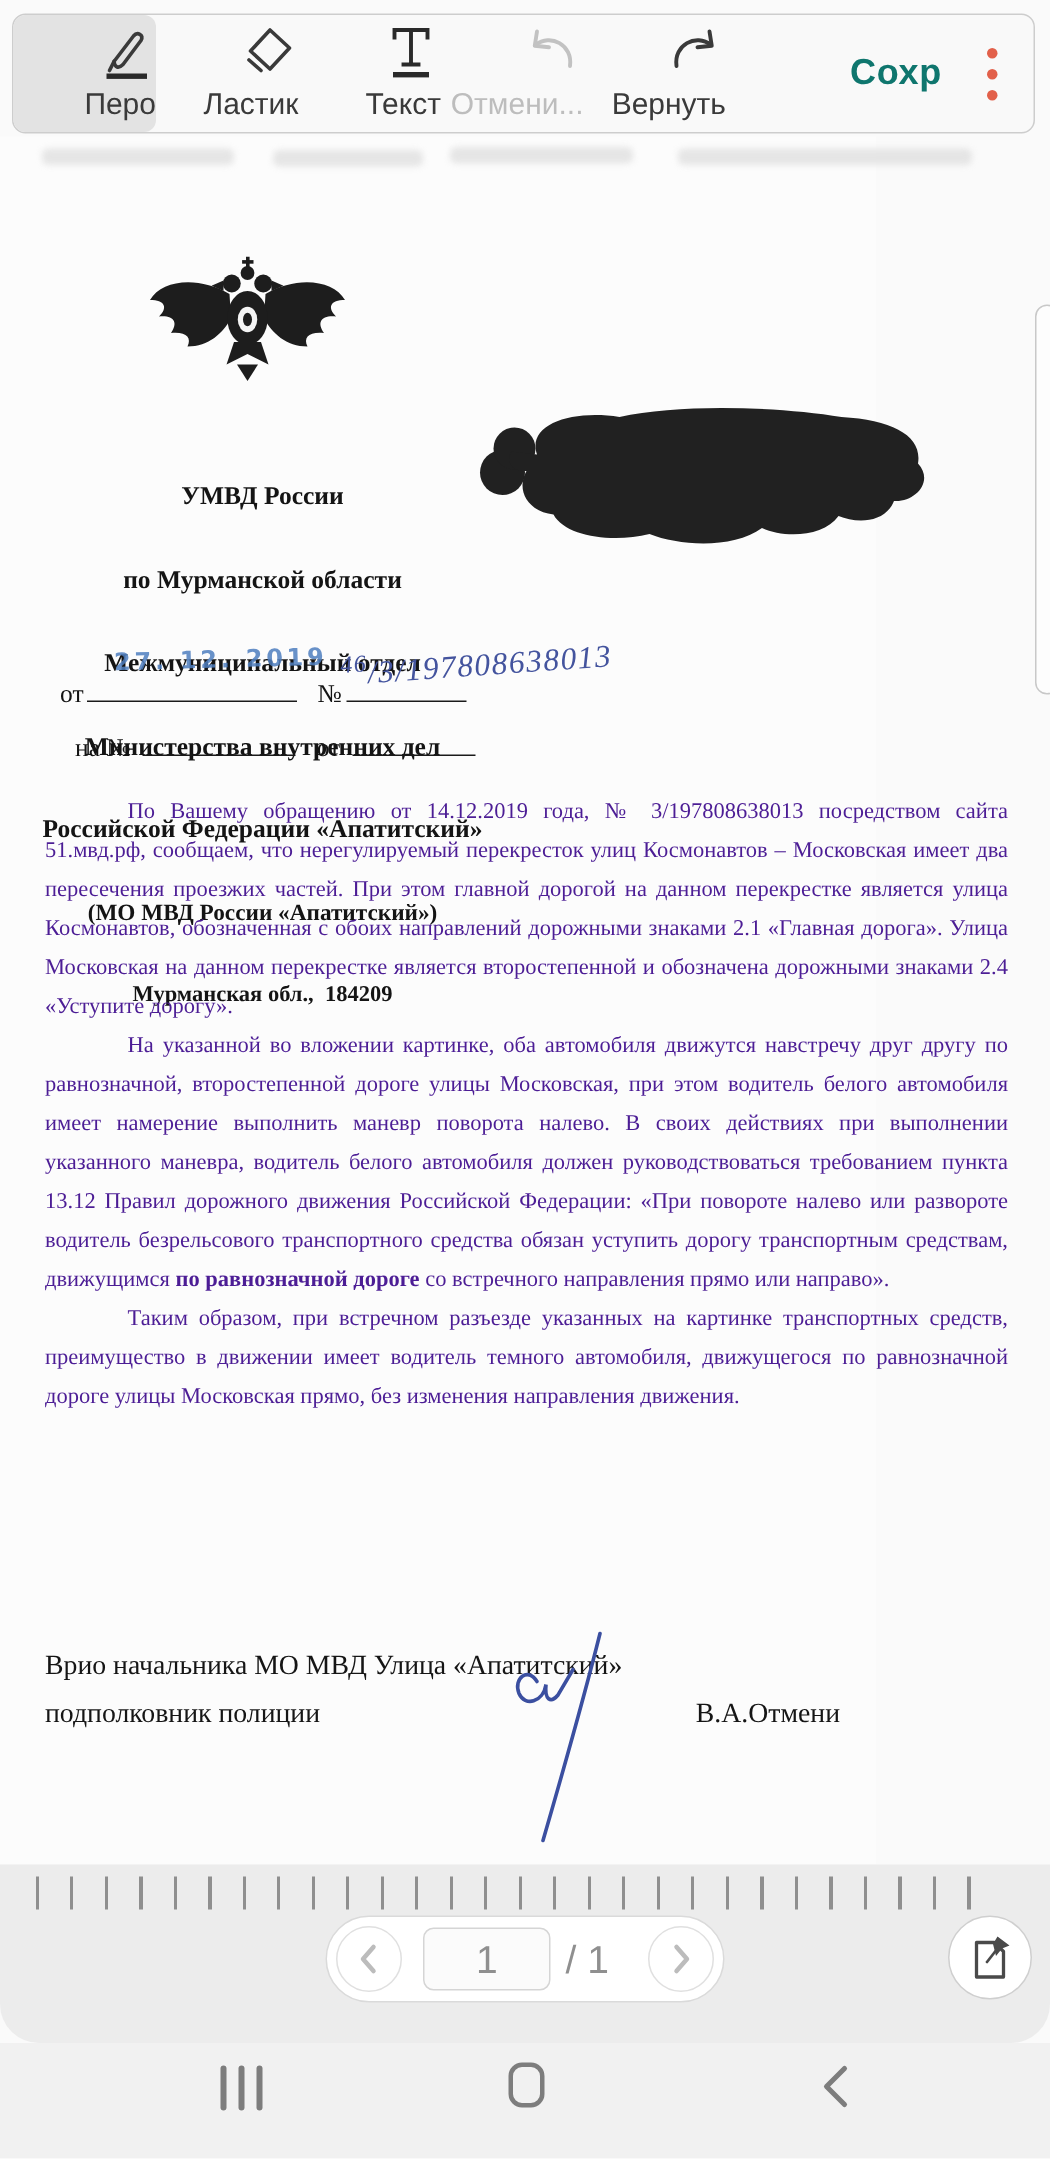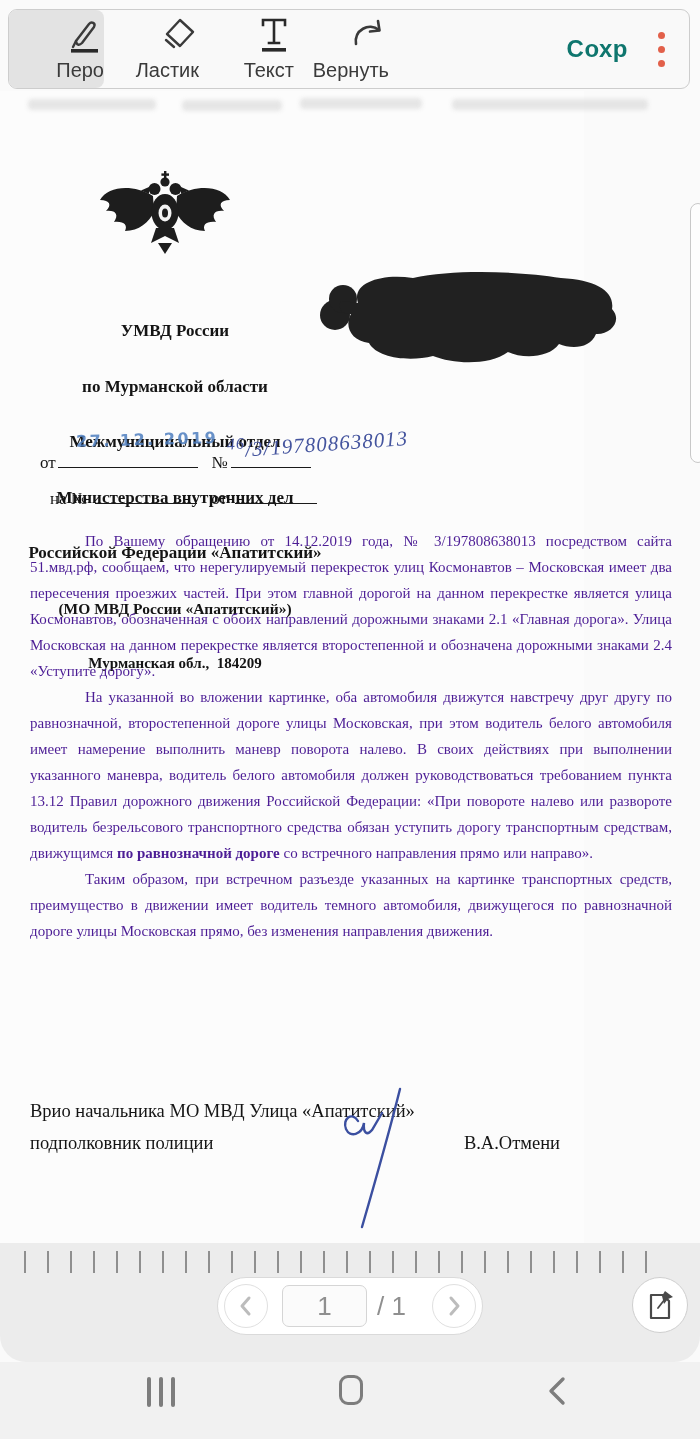--- a/index.html
+++ b/index.html
@@ -159,20 +159,29 @@
     <span>Ластик</span>
   </div>
   <div class="tool">
     <span class="icon">
       <svg width="40" height="42" viewBox="0 0 40 42">
         <path d="M9 6 H31 M9 6 V11 M31 6 V11 M20 6 V29 M15 29 H25" fill="none" stroke="#2a2a2a" stroke-width="2.6" stroke-linecap="square"></path>
         <rect x="8" y="34" width="24" height="3.6" fill="#2a2a2a"></rect>
       </svg>
     </span>
     <span>Текст</span>
+  </div>
+  <div class="tool disabled">
+    <span class="icon">
+      <svg width="42" height="42" viewBox="0 0 42 42">
+        <path d="M33 30 C35 16 20 8 10 16" fill="none" stroke="#c2c2c2" stroke-width="2.6" stroke-linecap="round"></path>
+        <path d="M11 7 L9.5 16.5 L19 17.5" fill="none" stroke="#c2c2c2" stroke-width="2.6" stroke-linecap="round" stroke-linejoin="round"></path>
+      </svg>
+    </span>
+    <span>Отмени...</span>
   </div>
   <div class="tool">
     <span class="icon">
       <svg width="42" height="42" viewBox="0 0 42 42">
         <path d="M9 30 C7 16 22 8 32 16" fill="none" stroke="#3a3a3a" stroke-width="2.6" stroke-linecap="round"></path>
         <path d="M31 7 L32.5 16.5 L23 17.5" fill="none" stroke="#3a3a3a" stroke-width="2.6" stroke-linecap="round" stroke-linejoin="round"></path>
       </svg>
     </span>
     <span>Вернуть</span>
   </div>

